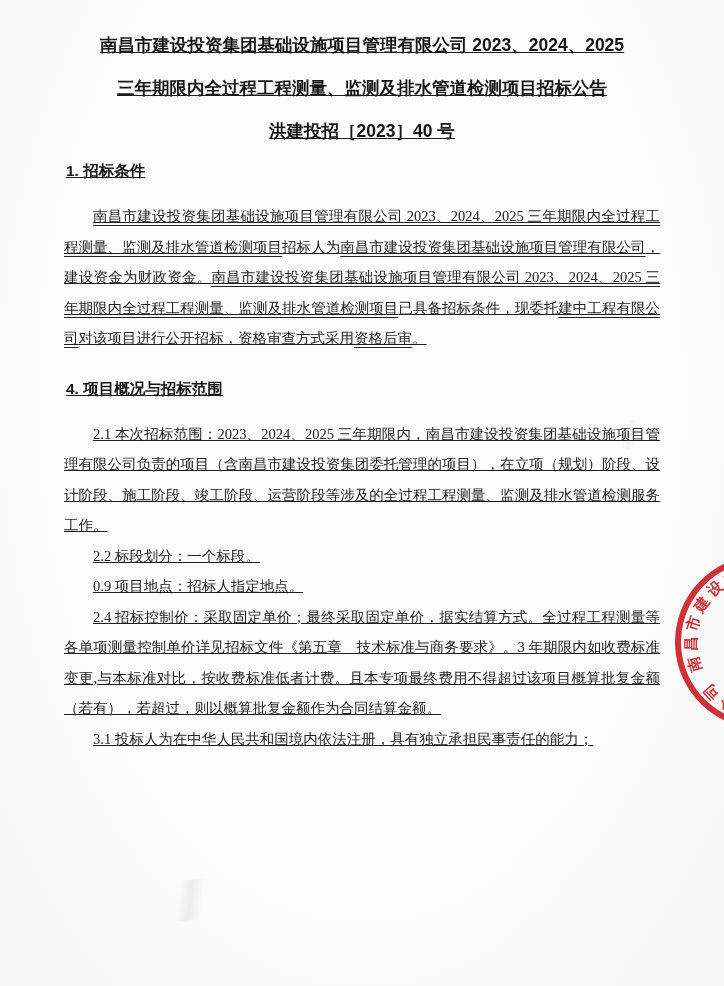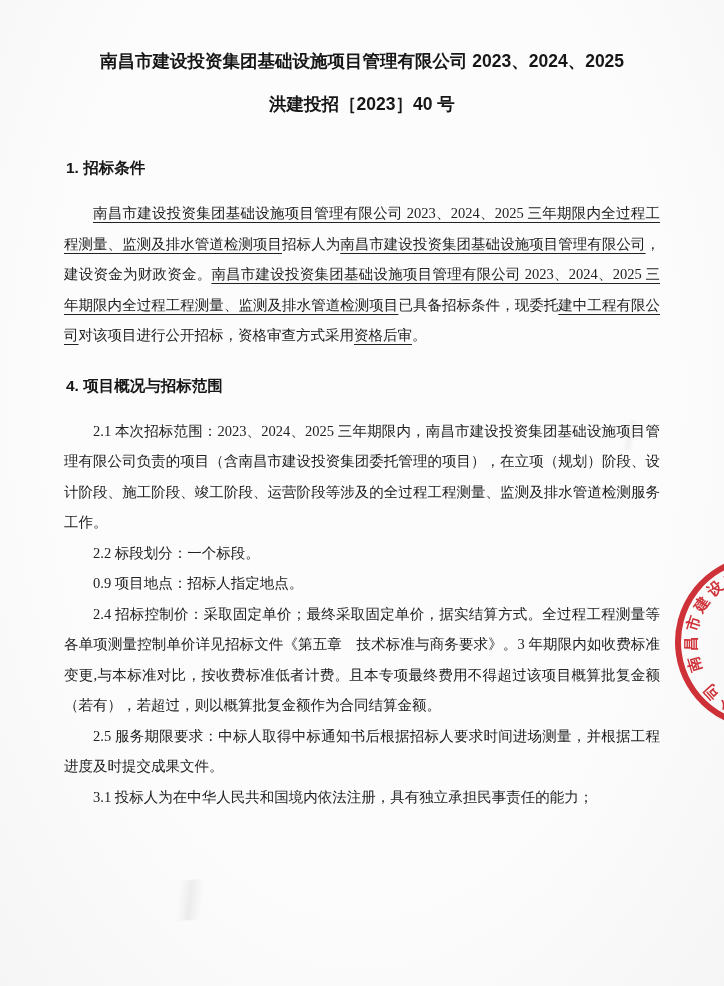--- a/index.html
+++ b/index.html
@@ -8,40 +8,41 @@
     background:#ffffff;
     position:relative; overflow:hidden;
     font-family:"Liberation Serif","DejaVu Serif",serif;
     color:#1e1e1e;
   }
   .page {
     position:absolute; inset:0;
     background:
       radial-gradient(ellipse at 50% 40%, rgba(255,255,255,0) 60%, rgba(120,120,120,0.05) 100%),
       #fcfcfc;
-    padding:16px 64px;
+    padding:0 64px;
     box-sizing:border-box;
+    text-decoration:underline;
   }
   .title {
     padding-top:24px;
     text-align:center;
     font-family:"Liberation Sans","DejaVu Sans",sans-serif;
     font-weight:bold;
     font-size:17.5px;
     line-height:43px;
     color:#161616;
   }
   h2.sec {
     font-family:"Liberation Sans","DejaVu Sans",sans-serif;
     font-weight:bold;
     font-size:15.5px;
     color:#161616;
     margin:25px 0 19px 2px;
   }
-  h2.first { margin-top:32px; }
+  h2.first { margin-top:8px; }
   p.body {
     margin:0;
     font-size:14.5px;
     line-height:30.5px;
     text-align:justify;
     text-indent:2em;
     color:#222;
   }
   .u { text-decoration:underline; text-underline-offset:4px; text-decoration-thickness:1px;margin-top:25px; }
   .seal {
@@ -72,34 +73,34 @@
     pointer-events:none;
   }
 </style>
 </head>
 <body>
 
 <div class="page">
 
   <div class="title">
     <div>南昌市建设投资集团基础设施项目管理有限公司 2023、2024、2025</div>
+    <div>三年期限内全过程工程测量、监测及排水管道检测项目招标公告</div>
     <div>洪建投招［2023］40 号</div>
   </div>
 
   <h2 class="sec first">1. 招标条件</h2>
 
   <p class="body"><span class="u">南昌市建设投资集团基础设施项目管理有限公司 2023、2024、2025 三年期限内全过程工程测量、监测及排水管道检测项目</span><span>招标人为</span><span class="u">南昌市建设投资集团基础设施项目管理有限公司</span><span>，建设资金为财政资金。</span><span class="u">南昌市建设投资集团基础设施项目管理有限公司 2023、2024、2025 三年期限内全过程工程测量、监测及排水管道检测项目</span><span>已具备招标条件，现委托</span><span class="u">建中工程有限公司</span><span>对该项目进行公开招标，资格审查方式采用</span><span class="u">资格后审</span><span>。</span></p>
 
   <h2 class="sec">4. 项目概况与招标范围</h2>
 
   <p class="body">2.1 本次招标范围：2023、2024、2025 三年期限内，南昌市建设投资集团基础设施项目管理有限公司负责的项目（含南昌市建设投资集团委托管理的项目），在立项（规划）阶段、设计阶段、施工阶段、竣工阶段、运营阶段等涉及的全过程工程测量、监测及排水管道检测服务工作。</p>
   <p class="body">2.2 标段划分：一个标段。</p>
   <p class="body">0.9 项目地点：招标人指定地点。</p>
   <p class="body">2.4 招标控制价：采取固定单价；最终采取固定单价，据实结算方式。全过程工程测量等各单项测量控制单价详见招标文件《第五章　技术标准与商务要求》。3 年期限内如收费标准变更,与本标准对比，按收费标准低者计费。且本专项最终费用不得超过该项目概算批复金额（若有），若超过，则以概算批复金额作为合同结算金额。</p>
-  <p class="body">2.5 服务期限要求：中标人取得中标通知书后根据招标人要求时间进场测量，并根据工程进度及时提交成果文件。</p>
 
 
   <p class="body">3.1 投标人为在中华人民共和国境内依法注册，具有独立承担民事责任的能力；</p>
 
   <div class="wrinkle"></div>
   <div class="wrinkle2"></div>
 
   <svg class="seal" viewBox="0 0 180 180" aria-hidden="true">
     <g transform="rotate(-30 90 90)">
       <circle cx="90" cy="90" r="84" fill="none" stroke="#cb2027" stroke-width="6"></circle>

